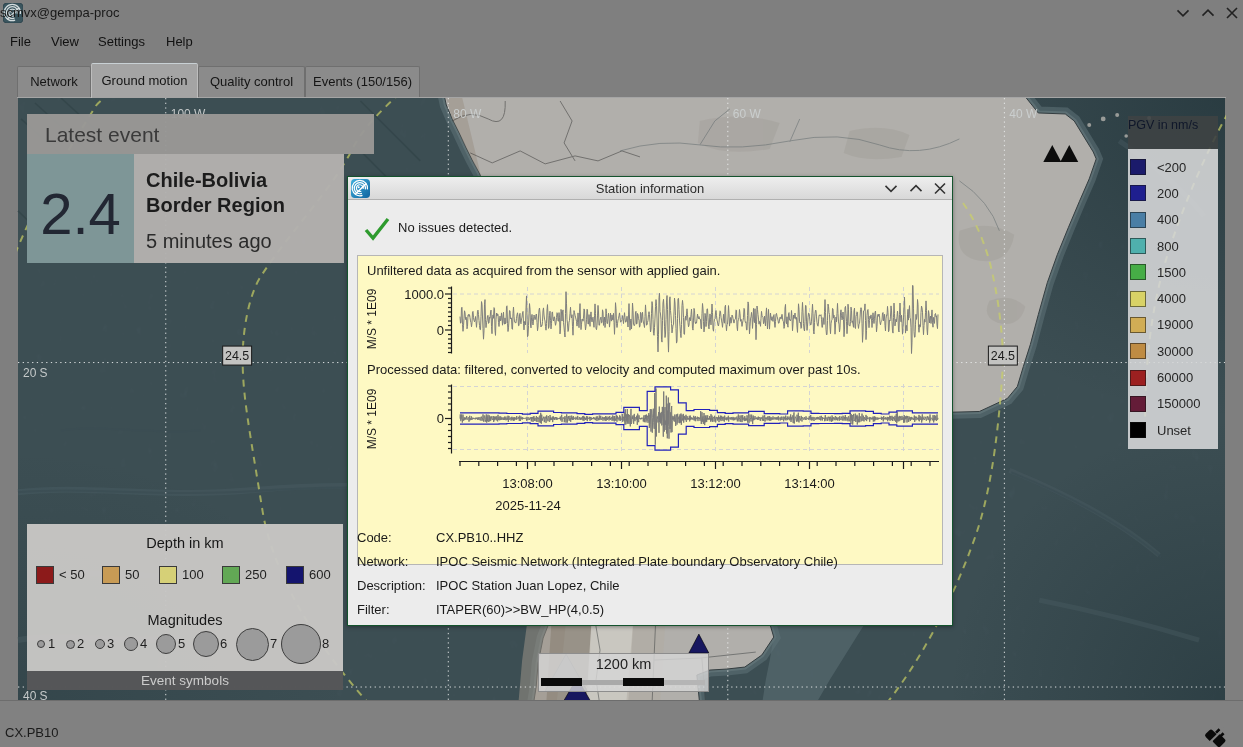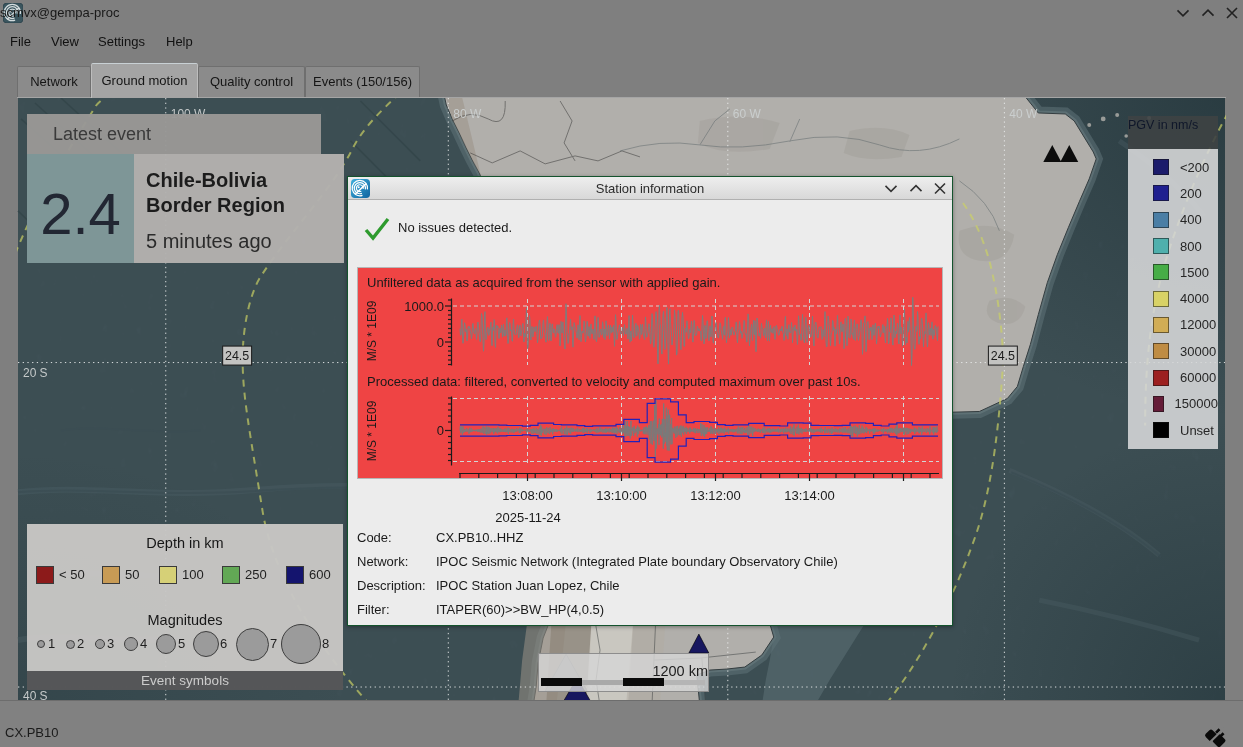--- a/index.html
+++ b/index.html
@@ -8,45 +8,45 @@
 #title{left:0;top:0;width:1243px;text-align:left;font-size:13px;color:#191919;line-height:26px}
 #menubar{left:0;top:27px;width:1243px;height:29px;font-size:13px;color:#111}
 .mi{position:absolute;top:0;line-height:29px}
 
 .tab{position:absolute;font-size:13px;color:#151515;text-align:center;background:#8b8b8b;border:1px solid #6f6f6f;border-bottom:none;border-radius:2px 2px 0 0}
 .tab.on{background:#a4a4a4;border-color:#bdbdbd;border-top:1px solid #c8d0d4;z-index:3}
 
 #map{left:17px;top:97px;width:1209px;height:603px;border-top:1px solid #a5a5a5}
 
 #latest{left:27px;top:114px;width:317px;height:149px;z-index:5}
-#latest .hd{position:absolute;left:0;top:0;width:294px;height:40px;background:rgba(153,152,150,.97);color:#3a3a3a;font-size:18px;line-height:41px;padding-left:26px}
+#latest .hd{position:absolute;left:0;top:0;width:347px;height:40px;background:rgba(153,152,150,.97);color:#3a3a3a;font-size:21px;line-height:41px;padding-left:18px}
 #latest .mag{position:absolute;left:0;top:40px;width:107px;height:109px;background:#7e9697;color:#222733;font-size:58px;text-align:center;line-height:119px}
 #latest .tx{position:absolute;left:107px;top:40px;width:210px;height:109px;background:rgba(179,177,174,.97);padding:14px 0 0 12px}
 #latest .tt{font-size:20px;font-weight:bold;color:#1c1c1c;line-height:25px}
 #latest .ago{font-size:20px;color:#2b2b2b;margin-top:12px}
 #pgv{left:1128px;top:116px;width:90px;z-index:5}
 #pgv .hd{background:rgba(62,66,68,.9);color:#0f172a;font-size:12.5px;height:33px;line-height:18px;}
-#pgv .bd{background:rgba(215,216,217,.89);padding:5px 0 6px 25px}
+#pgv .bd{background:rgba(215,216,217,.89);padding:5px 0 6px 2px}
 #pgv .row{height:26.3px;display:flex;align-items:center}
 #pgv .sq{width:16px;height:16px;border:1px solid rgba(20,20,20,.55);margin-right:11px}
 #pgv .lb{font-size:13px;color:#262626}
 #depth{left:27px;top:524px;width:316px;height:166px;background:rgba(199,198,196,.97);z-index:5}
 #depth .t1{font-size:14.5px;font-weight:normal;color:#161616;text-align:center;margin-top:11px}
 .dsq{position:absolute;width:18px;height:18px;border:1px solid #3a3a3a}
 .dlb{position:absolute;font-size:13px;color:#1f1f1f;line-height:18px}
 .mc{position:absolute;border-radius:50%;background:#9b9b9b;border:1.3px solid #3e3e3e}
 #evbar{position:absolute;left:0;top:147px;width:316px;height:19px;background:rgba(73,74,77,.9);color:#cccccc;font-size:13.5px;text-align:center;line-height:19px}
 #scalebox{left:538px;top:653px;width:171px;height:39px;background:rgba(213,213,213,.82);border:1px solid #8d8d8d;z-index:4}
-#scalebox .t{font-size:14.5px;color:#1e1e1e;text-align:right;margin-top:9px}
+#scalebox .t{font-size:14.5px;color:#1e1e1e;text-align:center;margin-top:2px}
 
 #dlg{left:347px;top:176px;width:606px;height:450px;background:#ececec;border:1px solid #14532d;z-index:10;box-shadow:0 1px 4px rgba(0,0,0,.35)}
 #dlg .tb{position:absolute;left:0;top:0;width:604px;height:23px;background:linear-gradient(#eeeeee,#d8d8d8);border-bottom:1px solid #b0b0b0}
 #dlg .ti{position:absolute;left:0;top:0;width:604px;text-align:center;font-size:13px;color:#2c2c2c;line-height:23px}
 #dlg .chk{position:absolute;left:50px;top:41px;font-size:13px;color:#1a1a1a;line-height:20px}
-#plots{position:absolute;left:9px;top:90px;width:586px;height:212px;background:#ef4444;border:1px solid #b6b6b6}
+#plots{position:absolute;left:9px;top:78px;width:586px;height:310px;background:#fef9c3;border:1px solid #b6b6b6}
 .drow{position:absolute;left:9px;font-size:13px;color:#1a1a1a}
 .drow b{font-weight:normal;position:absolute;left:79px;width:460px}
 
 #status{left:0;top:700px;width:1243px;height:47px;background:#818181;border-top:1px solid #6d6d6d}
 #status .sb{position:absolute;left:5px;top:24px;font-size:13px;color:#1b1b1b}
 </style></head><body>
 <div class="abs" id="titlebar">
 <svg class="abs" style="left:3px;top:3px" width="20" height="20" viewBox="0 0 20 20">
       <rect width="20" height="20" rx="4" fill="#3a555e" stroke="#2c434b" stroke-width=".8"></rect>
       <g fill="none" stroke="#d4dcde" stroke-width="1.25">
@@ -225,21 +225,21 @@
 <div class="row">
         <div class="sq" style="background:#46ad46"></div>
         <div class="lb">1500</div>
       </div>
 <div class="row">
         <div class="sq" style="background:#d8d266"></div>
         <div class="lb">4000</div>
       </div>
 <div class="row">
         <div class="sq" style="background:#d1ad55"></div>
-        <div class="lb">12000</div>
+        <div class="lb">19000</div>
       </div>
 <div class="row">
         <div class="sq" style="background:#bf8c43"></div>
         <div class="lb">30000</div>
       </div>
 <div class="row">
         <div class="sq" style="background:#9c2020"></div>
         <div class="lb">60000</div>
       </div>
 <div class="row">

